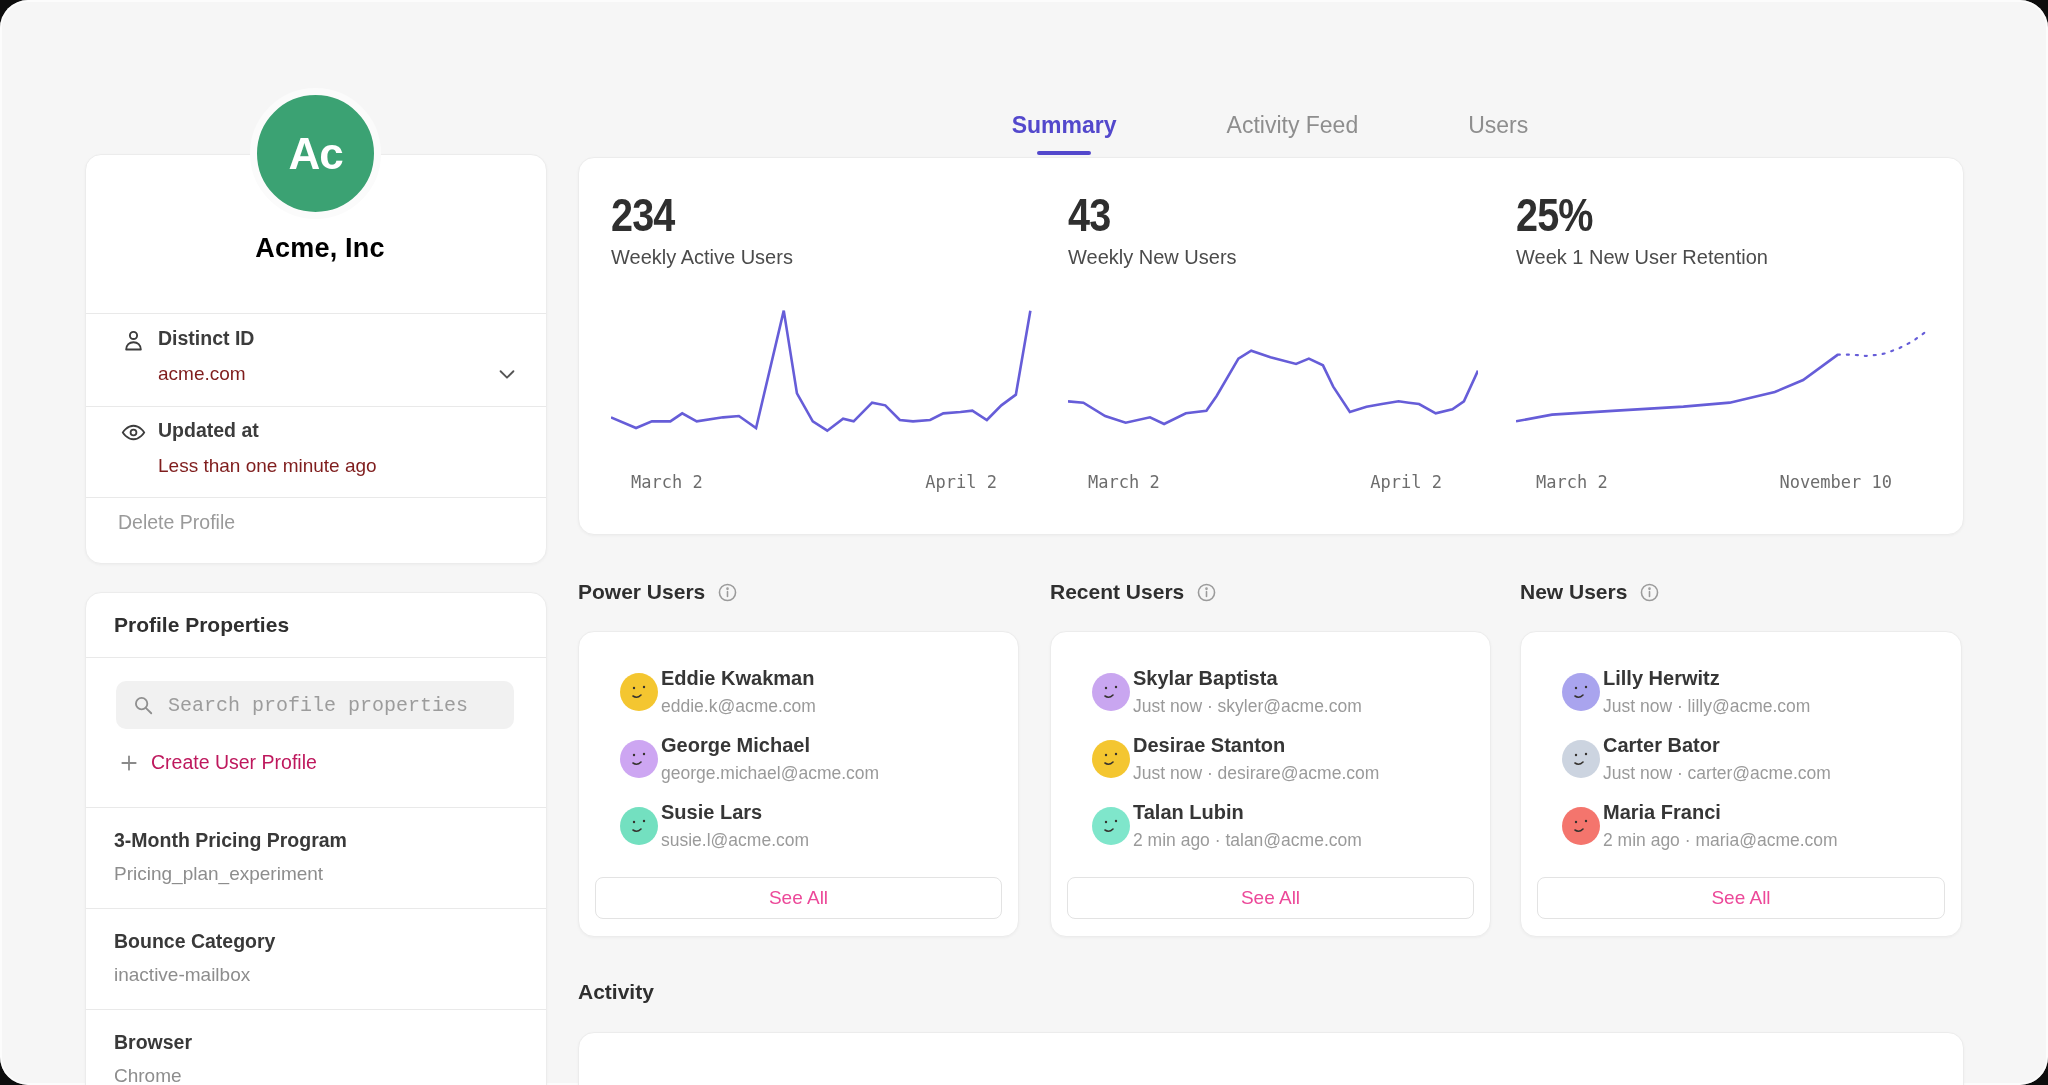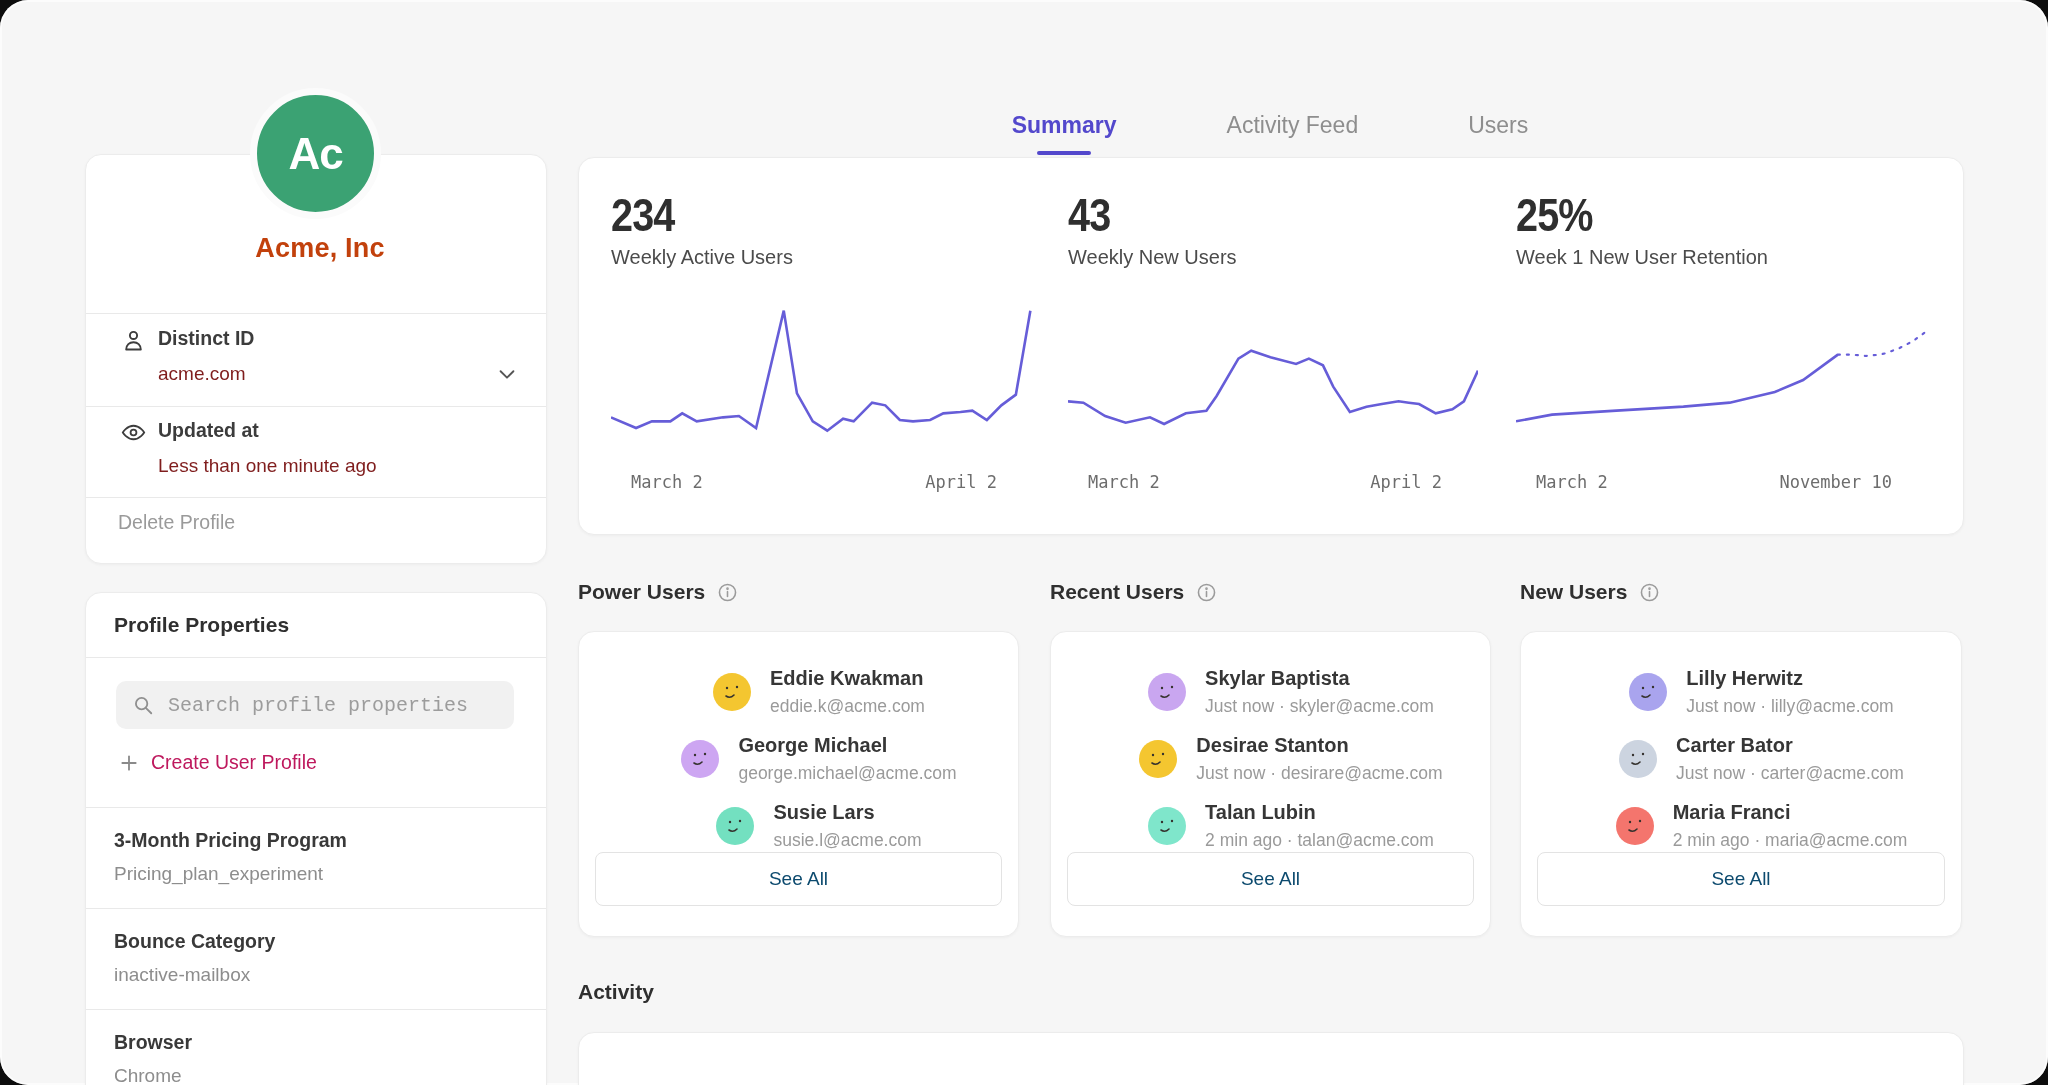--- a/index.html
+++ b/index.html
@@ -4,21 +4,21 @@
 <style>
   html,body{margin:0;padding:0;background:#0d0d0d;font-family:"Liberation Sans",sans-serif;}
   .frame{position:relative;width:2048px;height:1085px;background:#f6f6f6;border-radius:28px;overflow:hidden;box-shadow:inset 0 0 0 2px rgba(255,255,255,.65);}
   .card{position:absolute;background:#fff;border:1px solid #ececec;border-radius:16px;box-shadow:0 1px 3px rgba(0,0,0,.04);}
   .divider{position:absolute;left:0;right:0;height:1px;background:#e9e9e9;}
 
   
   .avatar{position:absolute;left:250px;top:88px;width:117px;height:117px;border-radius:50%;border:7px solid #fbfbfb;display:flex;align-items:center;justify-content:center;z-index:3;}
   .avatar span{color:#fff;font-size:44px;font-weight:700;letter-spacing:-1px;}
   .profile-card{left:85px;top:154px;width:460px;height:408px;}
-  .company-name{position:absolute;top:78px;left:8px;right:0;text-align:center;font-size:27px;font-weight:700;color:#c2410c;letter-spacing:.2px;}
+  .company-name{position:absolute;top:78px;left:8px;right:0;text-align:center;font-size:27px;font-weight:700;color:#000000;letter-spacing:.2px;}
   .field-row{position:absolute;left:0;right:0;}
   .row-icon{position:absolute;left:34px;width:27px;height:27px;color:#3d3d3d;}
   .field-label{position:absolute;left:72px;font-size:19.5px;font-weight:700;color:#3c3c3c;}
   .field-value{position:absolute;left:72px;font-size:19px;color:#7f1d1d;}
   .chevron{position:absolute;right:28px;width:22px;height:22px;color:#555;}
   .delete-row{position:absolute;left:32px;top:356px;font-size:19.5px;color:#9a9a9a;cursor:pointer;}
 
   .props-card{left:85px;top:592px;width:460px;height:620px;}
   .props-title{position:absolute;left:28px;top:20px;font-size:21px;font-weight:700;color:#2f2f2f;}
   .search-box{position:absolute;left:30px;top:88px;width:398px;height:48px;background:#f1f1f1;border-radius:10px;display:flex;align-items:center;}
@@ -48,26 +48,26 @@
   .spark{position:absolute;top:146px;left:0;width:100%;height:160px;}
   .spark polyline{fill:none;stroke:#665dd8;stroke-width:2.6px;}
   .spark polyline.dotted{stroke-dasharray:2 7;stroke-linecap:round;stroke-width:2.2px;}
   .axis-row{position:absolute;top:314px;left:20px;right:36px;display:flex;justify-content:space-between;font-family:"DejaVu Sans Mono",monospace;font-size:17px;color:#6d6d6d;}
 
   
   .list-head{position:absolute;top:580px;display:flex;align-items:center;gap:12px;font-size:21px;font-weight:700;color:#2f2f2f;}
   .info-icon{width:21px;height:21px;color:#9b9b9b;}
   .list-card{top:631px;height:304px;padding:0;}
   .list-body{position:absolute;top:26px;left:0;right:0;}
-  .user-row{display:flex;align-items:center;gap:19px;padding:0 0 0 41px;height:67px;justify-content:center;}
+  .user-row{display:flex;align-items:center;gap:3px;padding:0 0 0 41px;height:67px;}
   .u-avatar{width:38px;height:38px;border-radius:50%;flex:0 0 auto;display:flex;align-items:center;justify-content:center;}
   .u-avatar svg{width:26px;height:26px;color:#35322e;}
   .u-name{font-size:20px;font-weight:700;color:#363636;margin-bottom:6px;}
   .u-meta{font-size:17.5px;color:#9a9a9a;}
-  .see-all{position:absolute;left:16px;right:16px;bottom:30px;height:54px;background:#fff;border:1px solid #e3e3e3;border-radius:8px;font-size:19px;color:#0c4a6e;display:flex;align-items:center;justify-content:center;cursor:pointer;font-family:"Liberation Sans",sans-serif;}
+  .see-all{position:absolute;left:16px;right:16px;bottom:17px;height:42px;background:#fff;border:1px solid #e3e3e3;border-radius:8px;font-size:19px;color:#ec4899;display:flex;align-items:center;justify-content:center;cursor:pointer;font-family:"Liberation Sans",sans-serif;}
 
   
   .activity-head{position:absolute;left:578px;top:980px;font-size:21px;font-weight:700;color:#2f2f2f;}
   .activity-card{left:578px;top:1032px;width:1384px;height:300px;}
 </style>
 </head>
 <body>
 
 <div class="frame">
 

